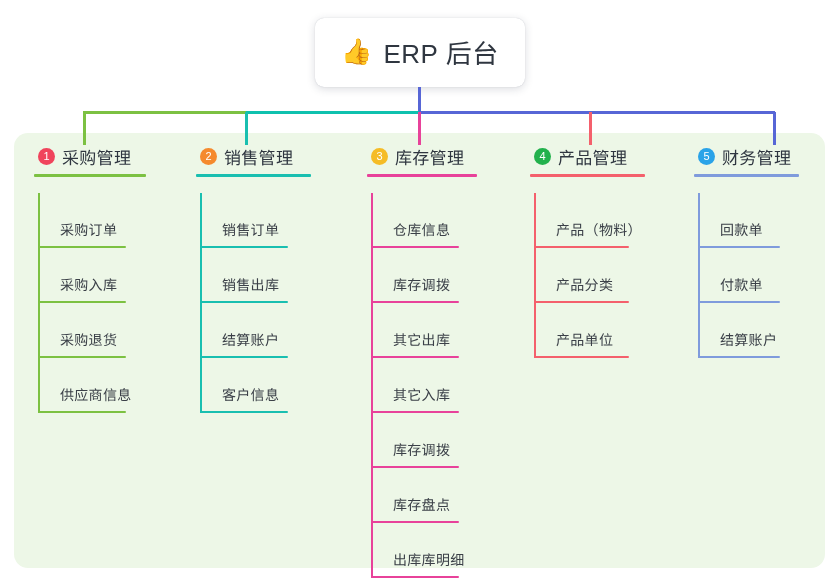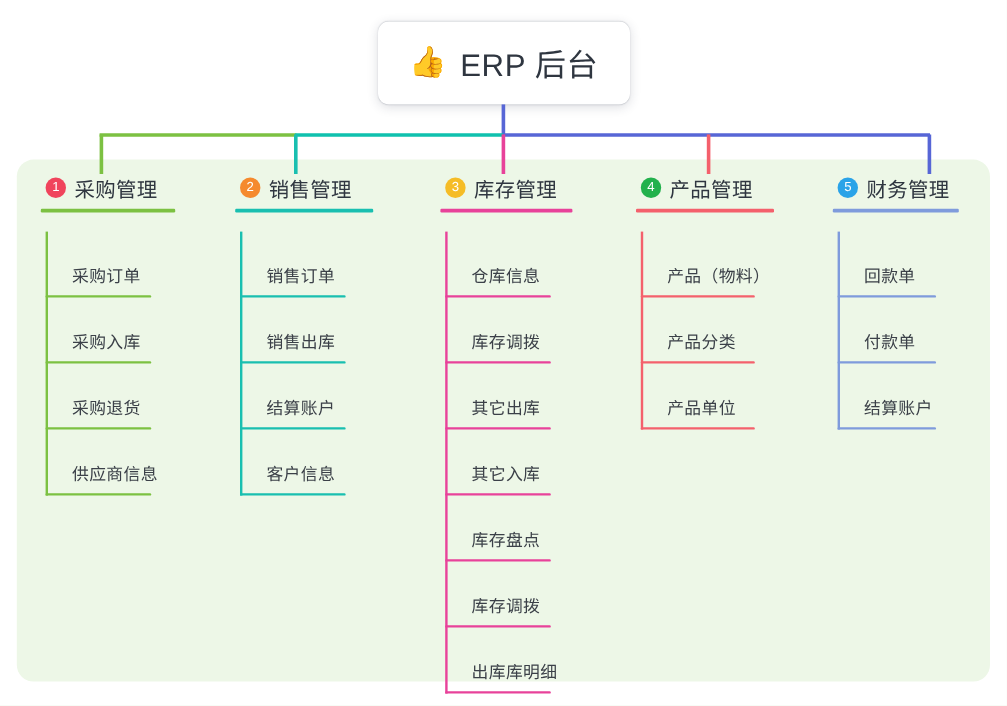--- a/index.html
+++ b/index.html
@@ -246,25 +246,25 @@
           </div>
           <div class="leaf">
             <span class="leaf-label">其它出库</span>
             <div class="leaf-rule" style="background: rgb(232, 66, 154); width: 88px;"></div>
           </div>
           <div class="leaf">
             <span class="leaf-label">其它入库</span>
             <div class="leaf-rule" style="background: rgb(232, 66, 154); width: 88px;"></div>
           </div>
           <div class="leaf">
+            <span class="leaf-label">库存调拨</span>
+            <div class="leaf-rule" style="background: rgb(232, 66, 154); width: 88px;"></div>
+          </div>
+          <div class="leaf">
             <span class="leaf-label">库存盘点</span>
-            <div class="leaf-rule" style="background: rgb(232, 66, 154); width: 88px;"></div>
-          </div>
-          <div class="leaf">
-            <span class="leaf-label">库存调拨</span>
             <div class="leaf-rule" style="background: rgb(232, 66, 154); width: 88px;"></div>
           </div>
           <div class="leaf">
             <span class="leaf-label">出库库明细</span>
             <div class="leaf-rule" style="background: rgb(232, 66, 154); width: 88px;"></div>
           </div>
         </div>
       </div>
       <div class="branch" style="left: 530px; width: 115px;">
         <div class="branch-head">

